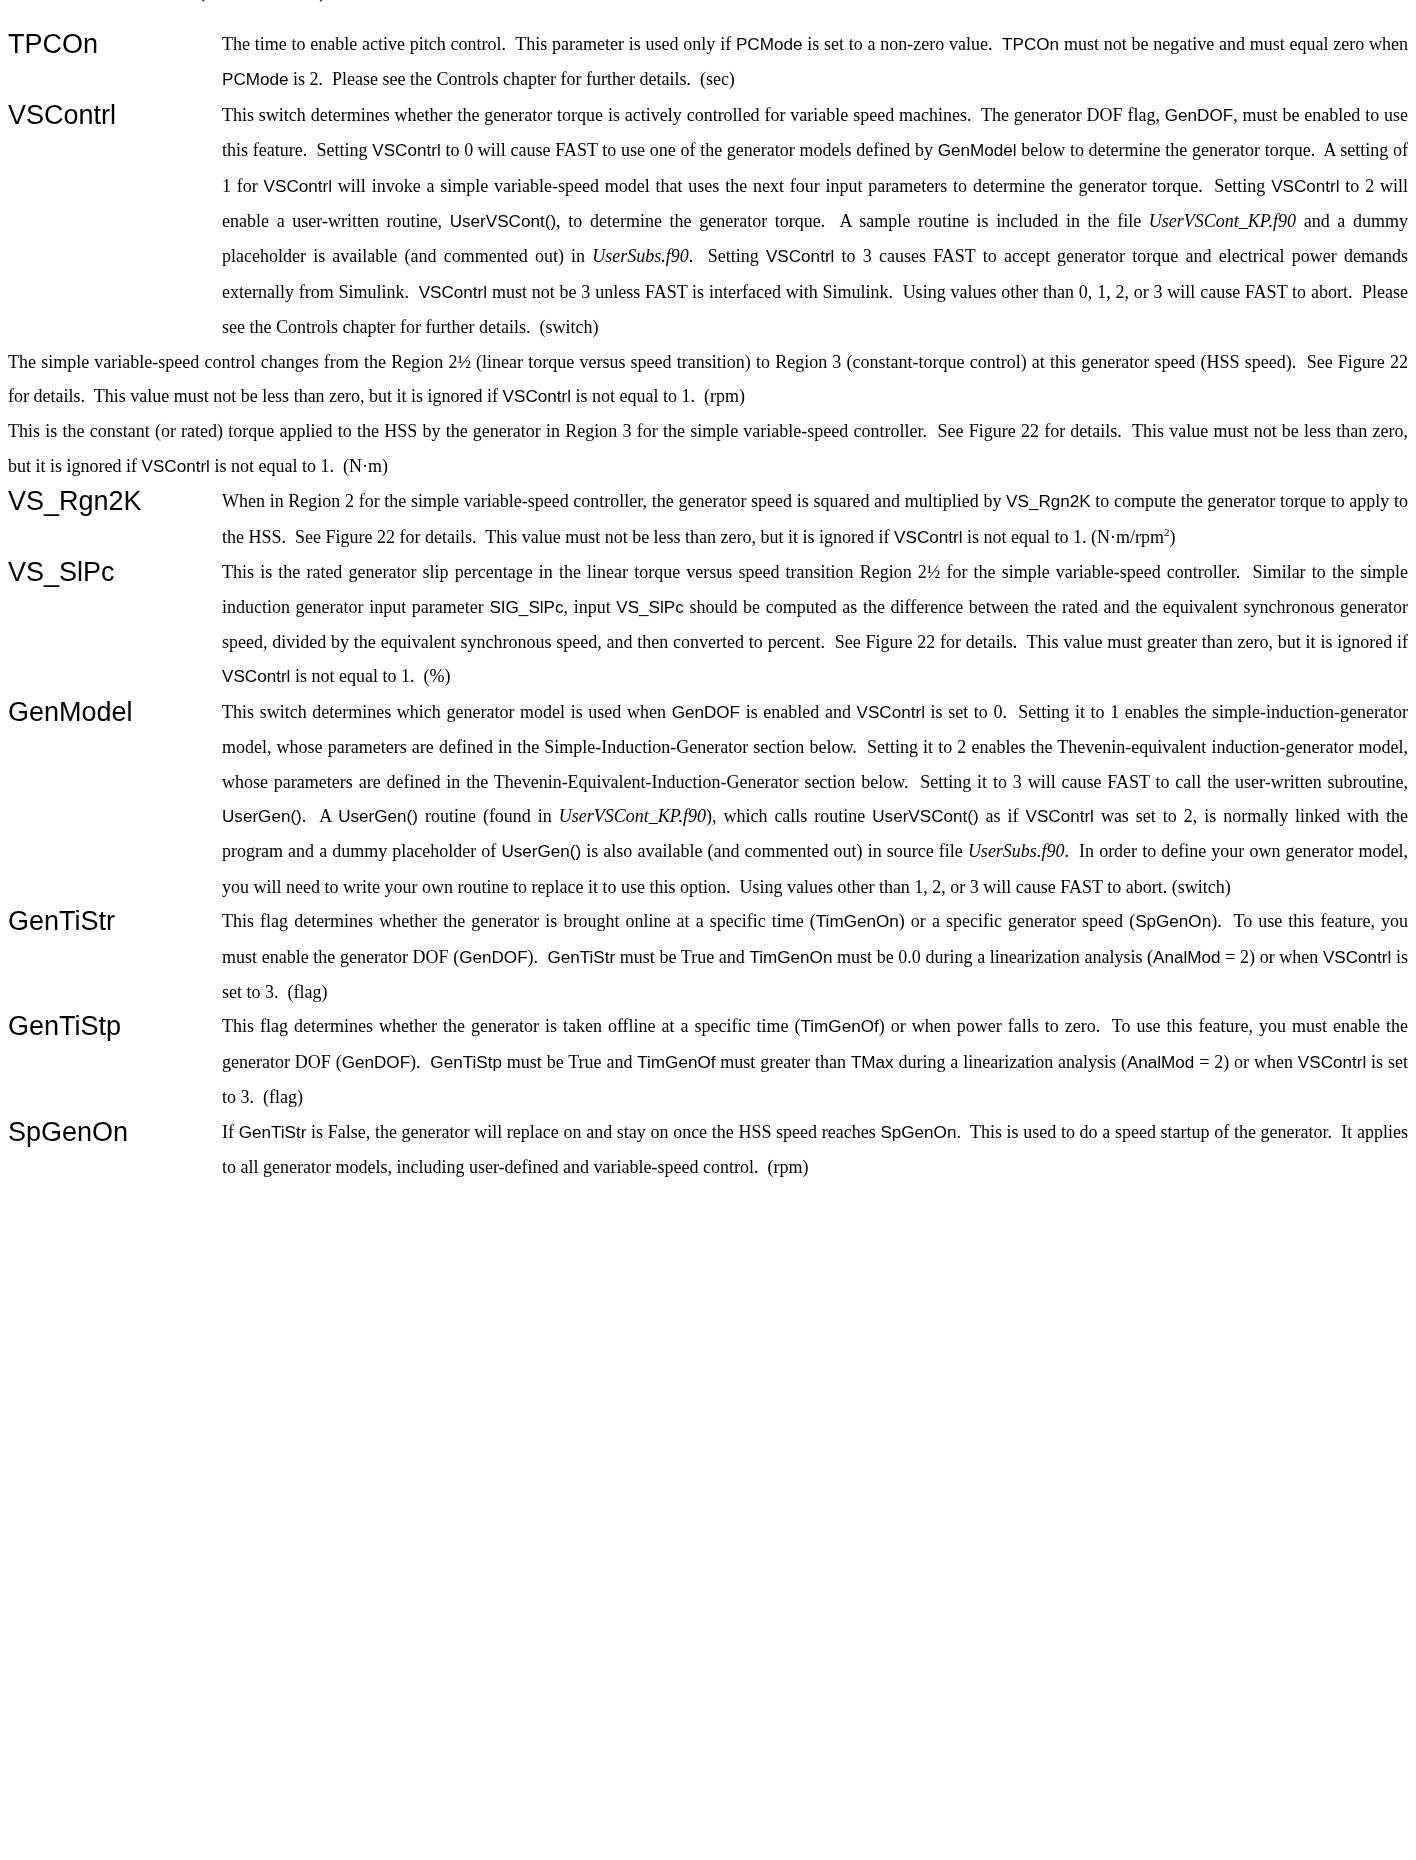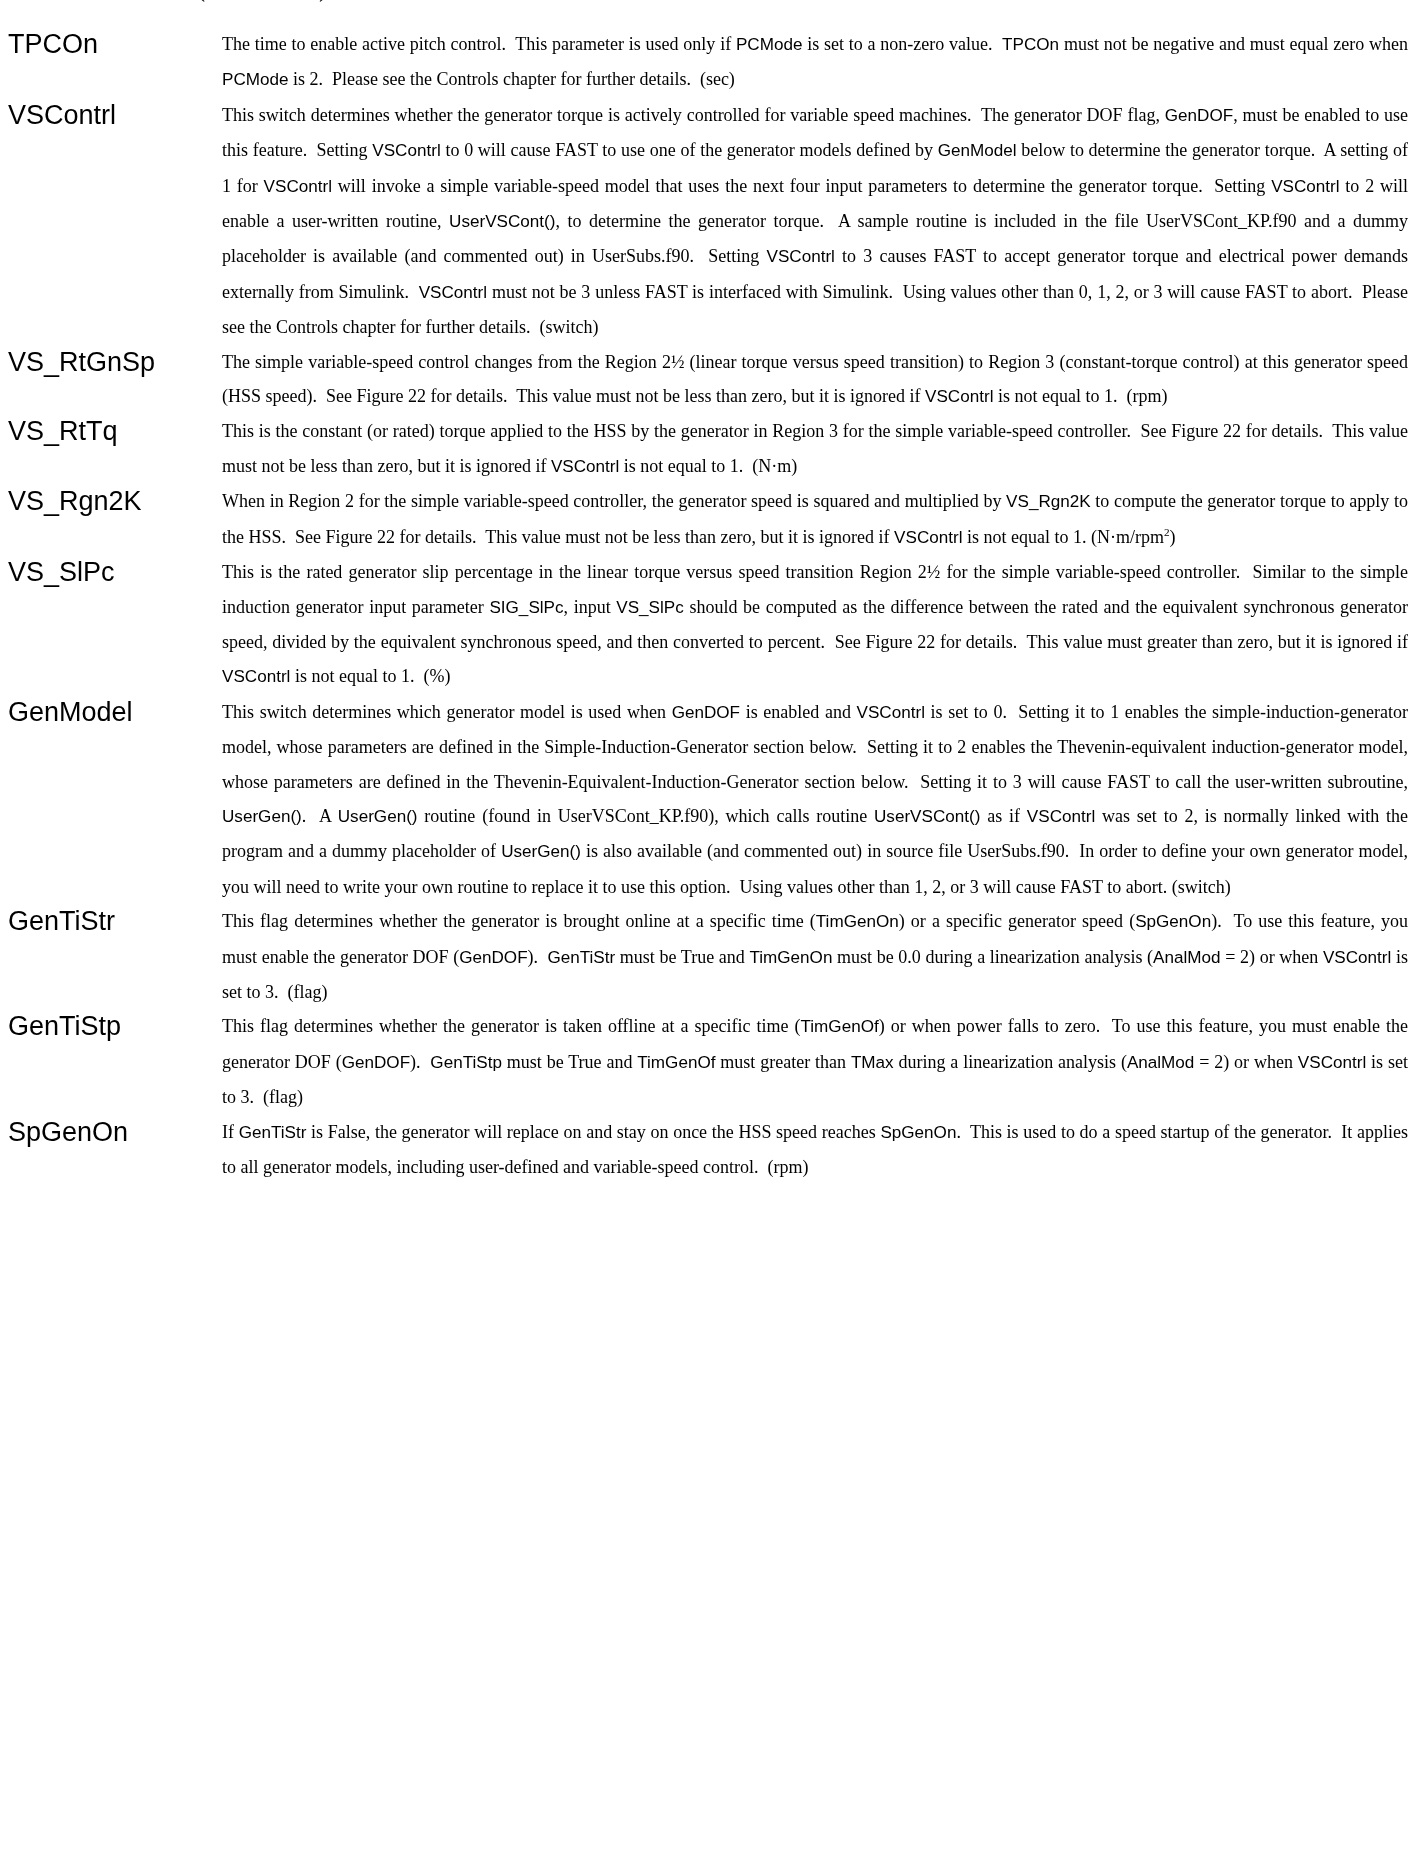--- a/index.html
+++ b/index.html
@@ -46,20 +46,21 @@
     font-size: 18px;
     line-height: 34.4px;
     text-align: justify;
     text-justify: inter-word;
   }
   .desc .param {
     font-family: "Liberation Sans", sans-serif;
     font-size: 0.95em;
   }
   .desc .file {
+    font-style: italic;
   }
   .desc sup {
     font-size: 0.62em;
     line-height: 0;
     vertical-align: super;
   }
 </style>
 </head>
 <body>
 
@@ -71,26 +72,24 @@
       <div class="label">TPCOn</div>
       <div class="desc"><span>The time to enable active pitch control.&nbsp; This parameter is used only if </span><span class="param">PCMode</span><span> is set to a non-zero value.&nbsp; </span><span class="param">TPCOn</span><span> must not be negative and must equal zero when </span><span class="param">PCMode</span><span> is 2.&nbsp; Please see the Controls chapter for further details.&nbsp; (sec)</span></div>
     </section>
 
     <section class="row">
       <div class="label">VSContrl</div>
       <div class="desc"><span>This switch determines whether the generator torque is actively controlled for variable speed machines.&nbsp; The generator DOF flag, </span><span class="param">GenDOF</span><span>, must be enabled to use this feature.&nbsp; Setting </span><span class="param">VSContrl</span><span> to 0 will cause FAST to use one of the generator models defined by </span><span class="param">GenModel</span><span> below to determine the generator torque.&nbsp; A setting of 1 for </span><span class="param">VSContrl</span><span> will invoke a simple variable-speed model that uses the next four input parameters to determine the generator torque.&nbsp; Setting </span><span class="param">VSContrl</span><span> to 2 will enable a user-written routine, </span><span class="param">UserVSCont()</span><span>, to determine the generator torque.&nbsp; A sample routine is included in the file </span><span class="file">UserVSCont_KP.f90</span><span> and a dummy placeholder is available (and commented out) in </span><span class="file">UserSubs.f90</span><span>.&nbsp; Setting </span><span class="param">VSContrl</span><span> to 3 causes FAST to accept generator torque and electrical power demands externally from Simulink.&nbsp; </span><span class="param">VSContrl</span><span> must not be 3 unless FAST is interfaced with Simulink.&nbsp; Using values other than 0, 1, 2, or 3 will cause FAST to abort.&nbsp; Please see the Controls chapter for further details.&nbsp; (switch)</span></div>
     </section>
 
     <section class="row">
-      <div class="label">VS_RtGnSp</div>
       <div class="desc"><span>The simple variable-speed control changes from the Region 2½ (linear torque versus speed transition) to Region 3 (constant-torque control) at this generator speed (HSS speed).&nbsp; See Figure 22 for details.&nbsp; This value must not be less than zero, but it is ignored if </span><span class="param">VSContrl</span><span> is not equal to 1.&nbsp; (rpm)</span></div>
     </section>
 
     <section class="row">
-      <div class="label">VS_RtTq</div>
       <div class="desc"><span>This is the constant (or rated) torque applied to the HSS by the generator in Region 3 for the simple variable-speed controller.&nbsp; See Figure 22 for details.&nbsp; This value must not be less than zero, but it is ignored if </span><span class="param">VSContrl</span><span> is not equal to 1.&nbsp; (N·m)</span></div>
     </section>
 
     <section class="row">
       <div class="label">VS_Rgn2K</div>
       <div class="desc"><span>When in Region 2 for the simple variable-speed controller, the generator speed is squared and multiplied by </span><span class="param">VS_Rgn2K</span><span> to compute the generator torque to apply to the HSS.&nbsp; See Figure 22 for details.&nbsp; This value must not be less than zero, but it is ignored if </span><span class="param">VSContrl</span><span> is not equal to 1. (N·m/rpm</span><sup>2</sup><span>)</span></div>
     </section>
 
     <section class="row">
       <div class="label">VS_SlPc</div>

